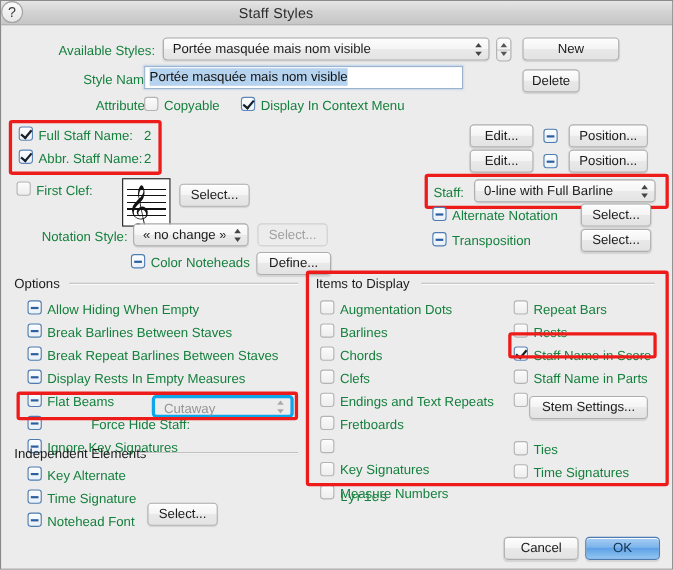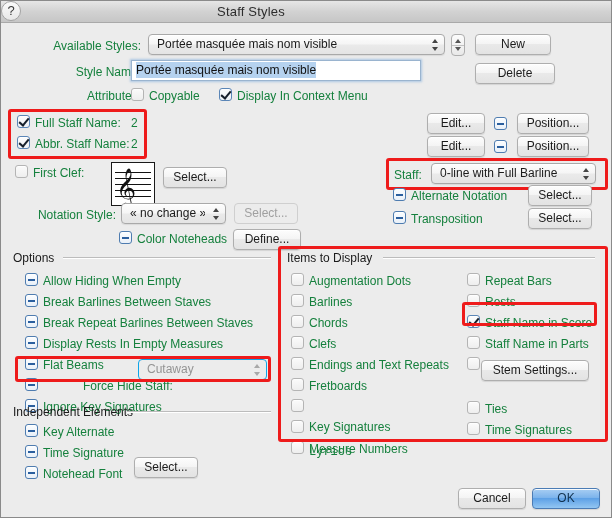--- a/index.html
+++ b/index.html
@@ -83,21 +83,21 @@
   }
   .popup > .ptext {
     position: absolute;
     left: 8px; top: 0;
     right: 20px;
     overflow: hidden;
     white-space: nowrap;
   }
   .popup.disabled {
     background: #ececec;
-    border: 1px solid #0ea5e9;
+    border: 3px solid #0ea5e9;
     box-shadow: none;
     color: #949494;
   }
   .arrows {
     position: absolute;
     right: 5px; top: 50%;
     transform: translateY(-50%);
     width: 7px; height: 14px;
   }
   .arrows::before, .arrows::after {
@@ -252,27 +252,27 @@
   <div class="popup" style="left:147px; top:33px; width:297px;">
     <span class="ptext">Portée masquée mais nom visible</span>
     <span class="arrows"></span>
   </div>
   <div class="stepper" style="left:450px; top:33px;">
     <span class="mid"></span>
   </div>
   <div class="btn" style="left:445px; top:33px; width:0; height:0; border:none; box-shadow:none;"></div>
   <div class="btn" style="left:443px; top:33px; width:0; height:0; border:none; box-shadow:none;"></div>
   <div class="btn" style="left:448px; top:33px; width:0; height:0; border:none; box-shadow:none;"></div>
-  <div class="btn" style="left:474px; top:33px; width:76px;">New</div>
+  <div class="btn" style="left:474px; top:33px; width:88px;">New</div>
 
   <div class="lbl r" style="left:20px; top:64px; width:120px;">Style Name:</div>
   <div class="field" style="left:130px; top:59px; width:290px;">
     <span class="inner"><span class="sel">Portée masquée mais nom visible</span></span>
   </div>
-  <div class="btn" style="left:474px; top:62px; width:80px;">Delete</div>
+  <div class="btn" style="left:474px; top:62px; width:52px;">Delete</div>
 
   <div class="lbl r" style="left:20px; top:88px; width:120px;">Attributes:</div>
   <div class="cb off" style="left:130px; top:87px;"></div>
   <div class="lbl" style="left:148px; top:88px;">Copyable</div>
   <div class="cb on" style="left:218px; top:87px;"></div>
   <div class="lbl" style="left:236px; top:88px;">Display In Context Menu</div>
 
   <div class="cb on" style="left:16px; top:114px;"></div>
   <div class="lbl" style="left:34px; top:115px;">Full Staff Name:</div>
   <div class="lbl" style="left:130px; top:115px;">2</div>

